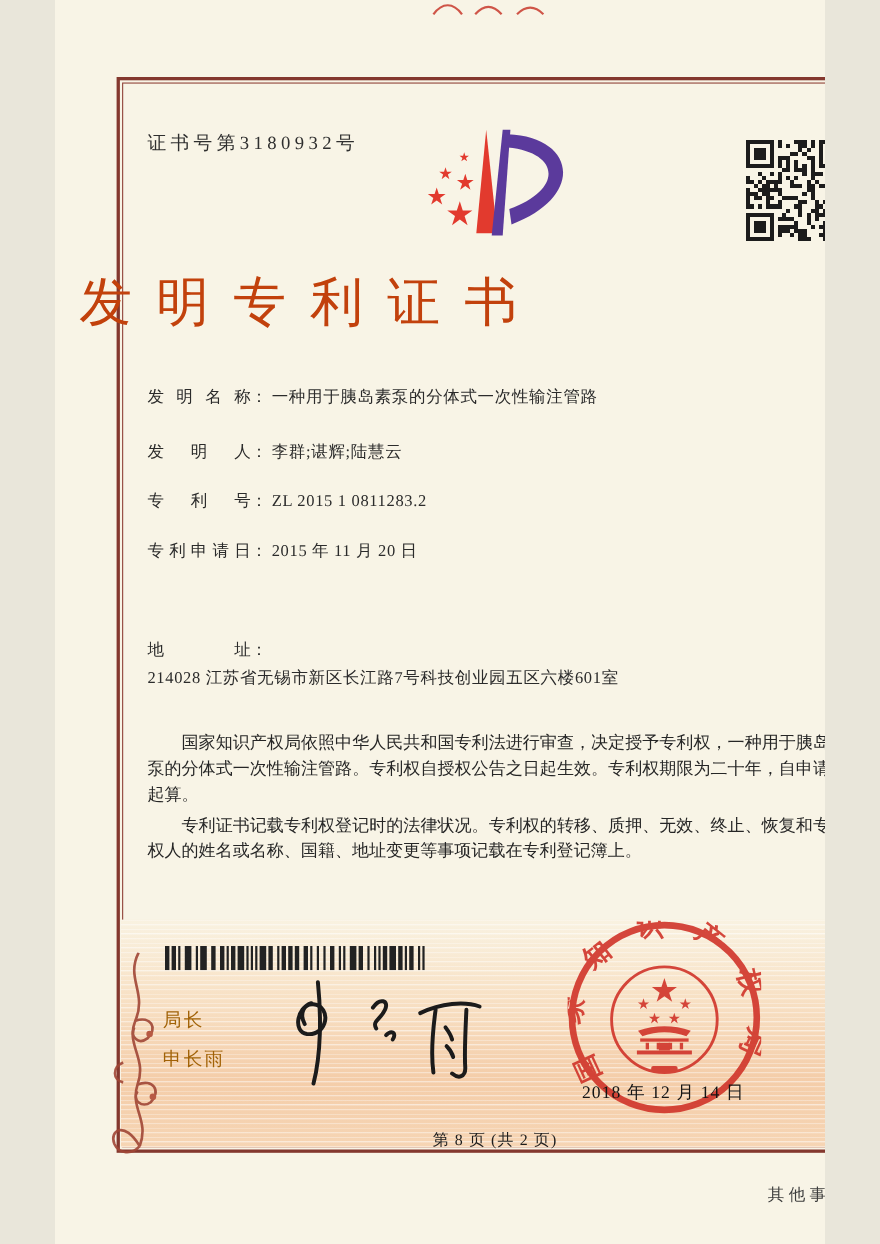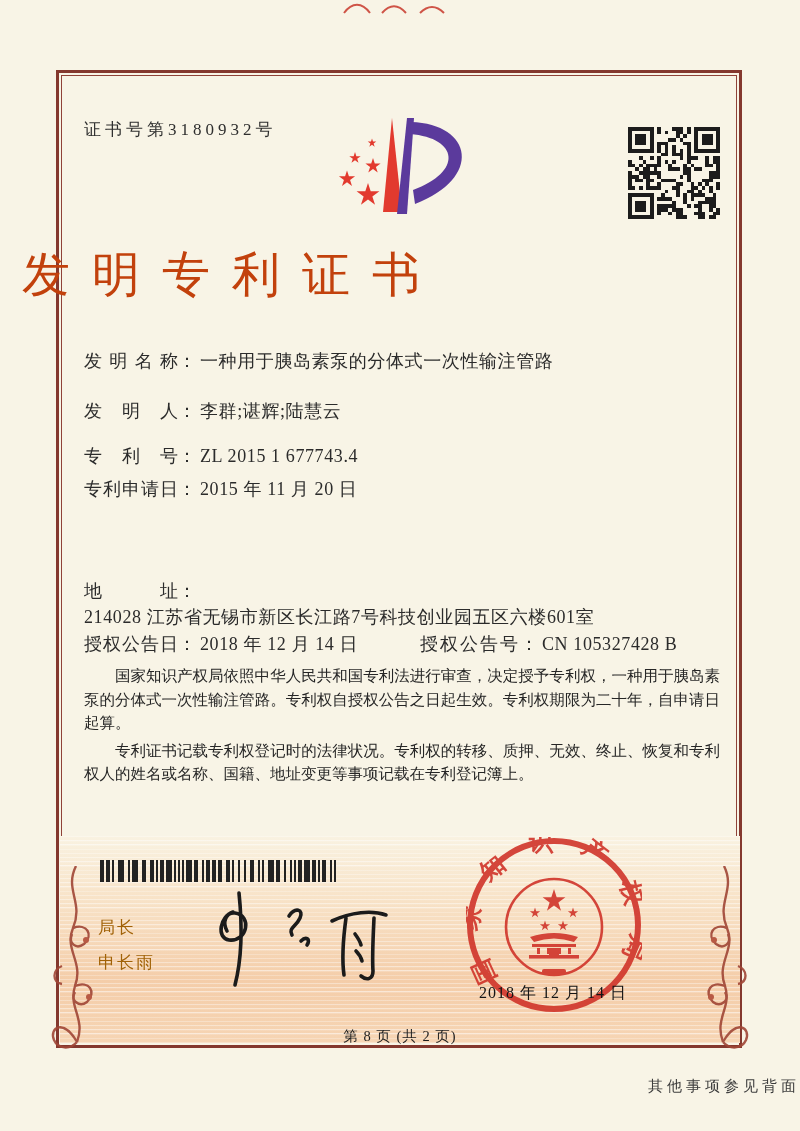--- a/index.html
+++ b/index.html
@@ -1,27 +1,27 @@
 <!DOCTYPE html>
 <html><head>
 <meta charset="utf-8">
 <style>
   html,body{margin:0;padding:0;}
   body{background:#e9e6da;font-family:"Liberation Serif","DejaVu Serif",serif;}
-  .page{position:relative;width:800px;height:1131px;background:#f8f4e6;overflow:hidden;margin:0 auto;}
+  .page{position:relative;width:700px;height:1131px;background:#f8f4e6;overflow:hidden;margin:0 auto;}
   
   .frame{position:absolute;left:56px;top:70px;width:686px;height:978px;border:3px solid #84382e;box-sizing:border-box;}
   .frame-inner{position:absolute;inset:2px;border:1px solid #8f4238;}
   
   .cert-no{position:absolute;left:84px;top:118px;font-size:17px;letter-spacing:4px;color:#2e2e2e;}
   .logo{position:absolute;left:333px;top:108px;width:172px;height:124px;}
   .qr{position:absolute;left:628px;top:127px;width:92px;height:92px;}
   .title{position:absolute;left:0;top:243px;width:800px;text-align:left;font-size:48px;color:#c2410c;letter-spacing:22px;text-indent:22px;font-weight:500;}
   
-  .frow{position:absolute;left:84px;width:648px;font-size:18px;color:#2b2b2b;line-height:26px;}
+  .frow{position:absolute;left:84px;width:648px;font-size:15px;color:#2b2b2b;line-height:26px;}
   .flabel{display:inline-block;width:94px;text-align:justify;text-align-last:justify;vertical-align:top;}
   .fcolon{display:inline-block;vertical-align:top;margin-right:4px;}
   .fvalue{display:inline-block;max-width:560px;vertical-align:top;letter-spacing:0.6px;}
   .fpair2{position:absolute;left:336px;top:0;}
   .fpair2 .flabel2{letter-spacing:2px;}
   
   .body-text{position:absolute;left:84px;top:664px;width:636px;font-size:15.5px;line-height:23.5px;color:#262626;text-align:justify;}
   .body-text p{margin:0 0 4px 0;text-indent:2em;}
   
   .band{position:absolute;left:60px;top:836px;width:680px;height:207px;
@@ -408,33 +408,27 @@
 
   <div class="title">发明专利证书</div>
 
   <div class="frow" style="top:348px">
     <span class="flabel">发明名称</span><span class="fcolon">：</span><span class="fvalue">一种用于胰岛素泵的分体式一次性输注管路</span>
   </div>
   <div class="frow" style="top:398px">
     <span class="flabel">发明人</span><span class="fcolon">：</span><span class="fvalue">李群;谌辉;陆慧云</span>
   </div>
   <div class="frow" style="top:443px">
-    <span class="flabel">专利号</span><span class="fcolon">：</span><span class="fvalue">ZL 2015 1 677743.4</span>
-  </div>
-  <div class="frow" style="top:476px">
+    <span class="flabel">专利号</span><span class="fcolon">：</span><span class="fvalue">ZL 2015 1 0811283.2</span>
+  </div>
+  <div class="frow" style="top:488px">
     <span class="flabel">专利申请日</span><span class="fcolon">：</span><span class="fvalue">2015 年 11 月 20 日</span>
   </div>
   <div class="frow" style="top:578px">
     <span class="flabel">地址</span><span class="fcolon">：</span><span class="fvalue" style="width:558px">214028 江苏省无锡市新区长江路7号科技创业园五区六楼601室</span>
-  </div>
-  <div class="frow" style="top:631px">
-    <span class="flabel">授权公告日</span><span class="fcolon">：</span><span class="fvalue">2018 年 12 月 14 日</span>
-    <span class="fpair2">
-      <span class="flabel2">授权公告号</span><span class="fcolon">：</span><span class="fvalue">CN 105327428 B</span>
-    </span>
   </div>
 
   <div class="body-text">
     <p>国家知识产权局依照中华人民共和国专利法进行审查，决定授予专利权，一种用于胰岛素泵的分体式一次性输注管路。专利权自授权公告之日起生效。专利权期限为二十年，自申请日起算。</p>
     <p>专利证书记载专利权登记时的法律状况。专利权的转移、质押、无效、终止、恢复和专利权人的姓名或名称、国籍、地址变更等事项记载在专利登记簿上。</p>
   </div>
 
   <svg class="barcode" id="barcode" viewBox="0 0 120 22" preserveAspectRatio="none">
       <rect x="0" y="0" width="2" height="22" fill="#222"></rect>
       <rect x="3" y="0" width="2" height="22" fill="#222"></rect>

